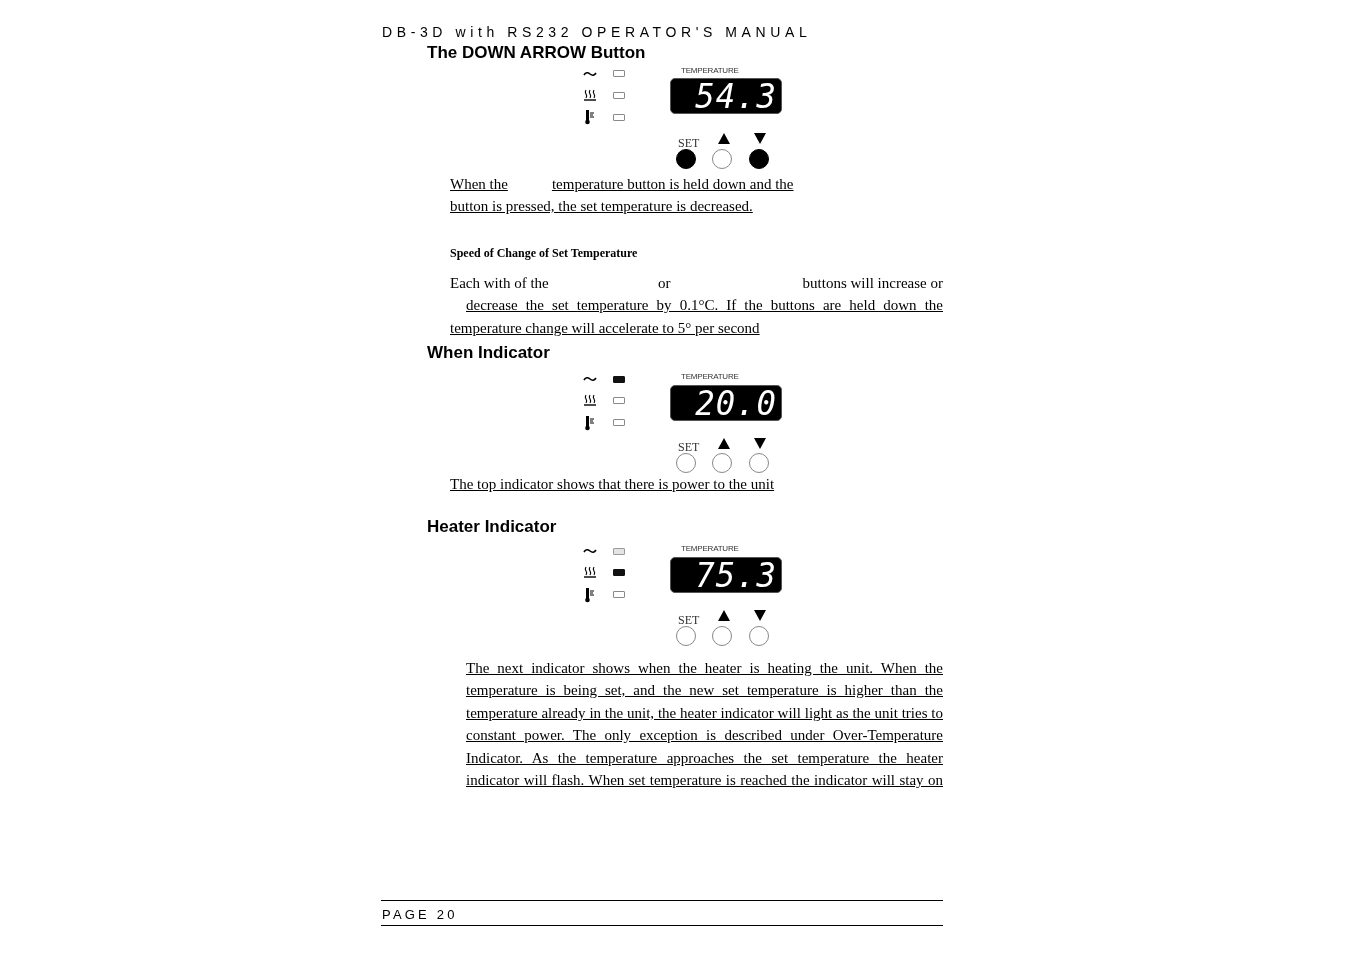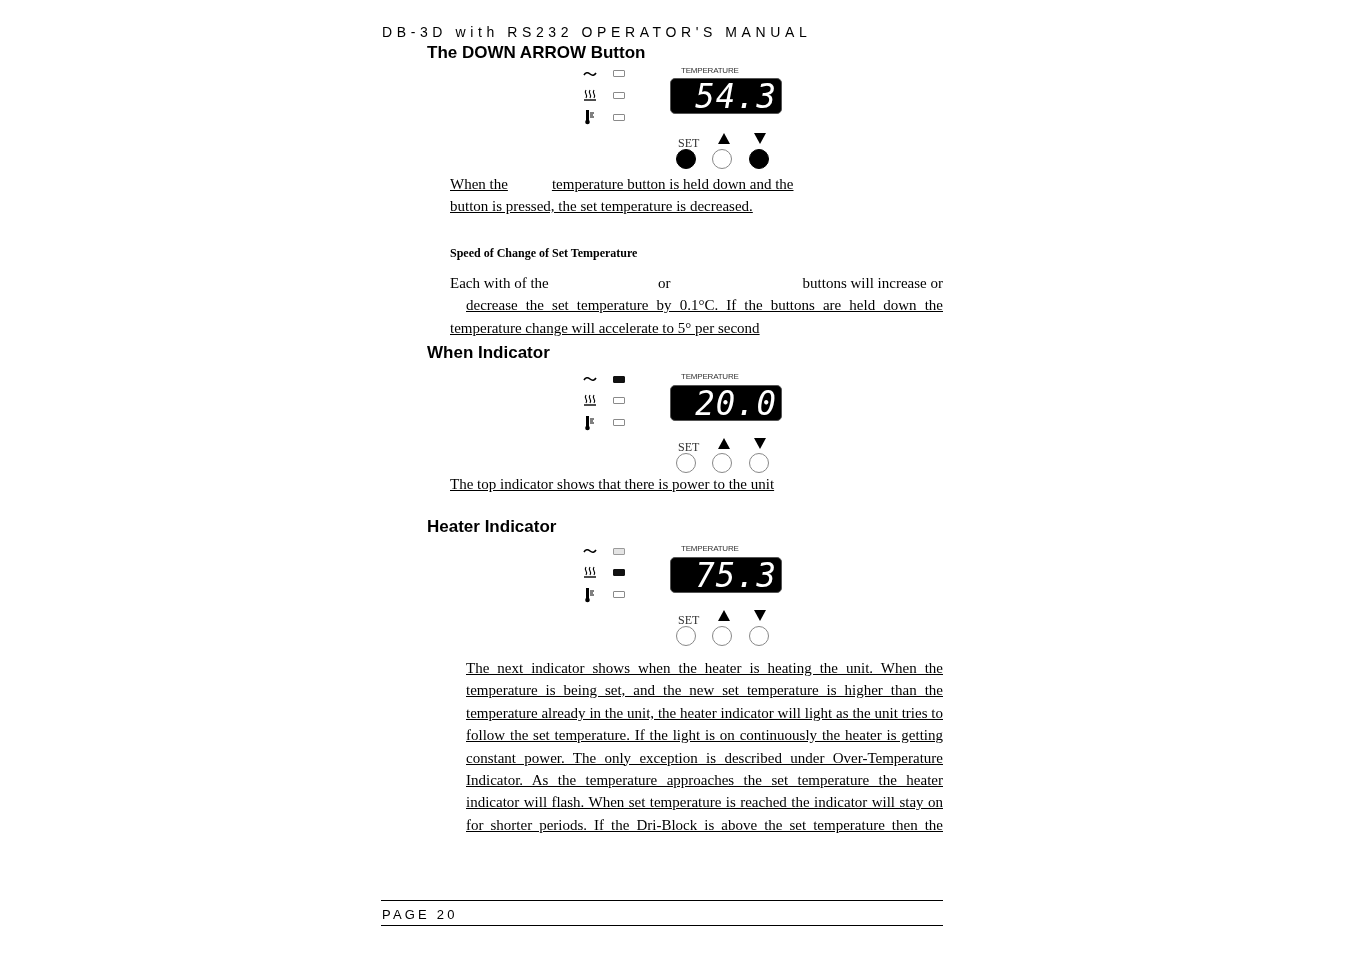--- a/index.html
+++ b/index.html
@@ -211,22 +211,20 @@
   <div class="arrow down" style="left:171px; top:66px"></div>
   <div class="btn" style="left:93px; top:82px"></div>
   <div class="btn" style="left:129px; top:82px"></div>
   <div class="btn" style="left:166px; top:82px"></div>
 </div>
 
 <div class="body-text" style="top:657px">
   <span class="line justify">The next indicator shows when the heater is heating the unit.  When the</span>
   <span class="line justify">temperature is being set, and the new set temperature is higher than the</span>
   <span class="line justify">temperature already in the unit, the heater indicator will light as the unit tries to</span>
-  <span class="line justify">follow the set temperature. If the light is on continuously the heater is getting</span>
   <span class="line justify">constant power.  The only exception  is described under Over-Temperature</span>
   <span class="line justify">Indicator.   As the temperature approaches the set temperature the heater</span>
   <span class="line justify">indicator will flash.  When set temperature is reached the indicator will stay on</span>
-  <span class="line justify">for shorter periods. If the Dri-Block is above the set temperature then the</span>
 </div>
 
 <div class="rule" style="top:900px"></div>
 <div class="footer-page">PAGE 20</div>
 <div class="rule" style="top:925px"></div>
 
 </body></html>

